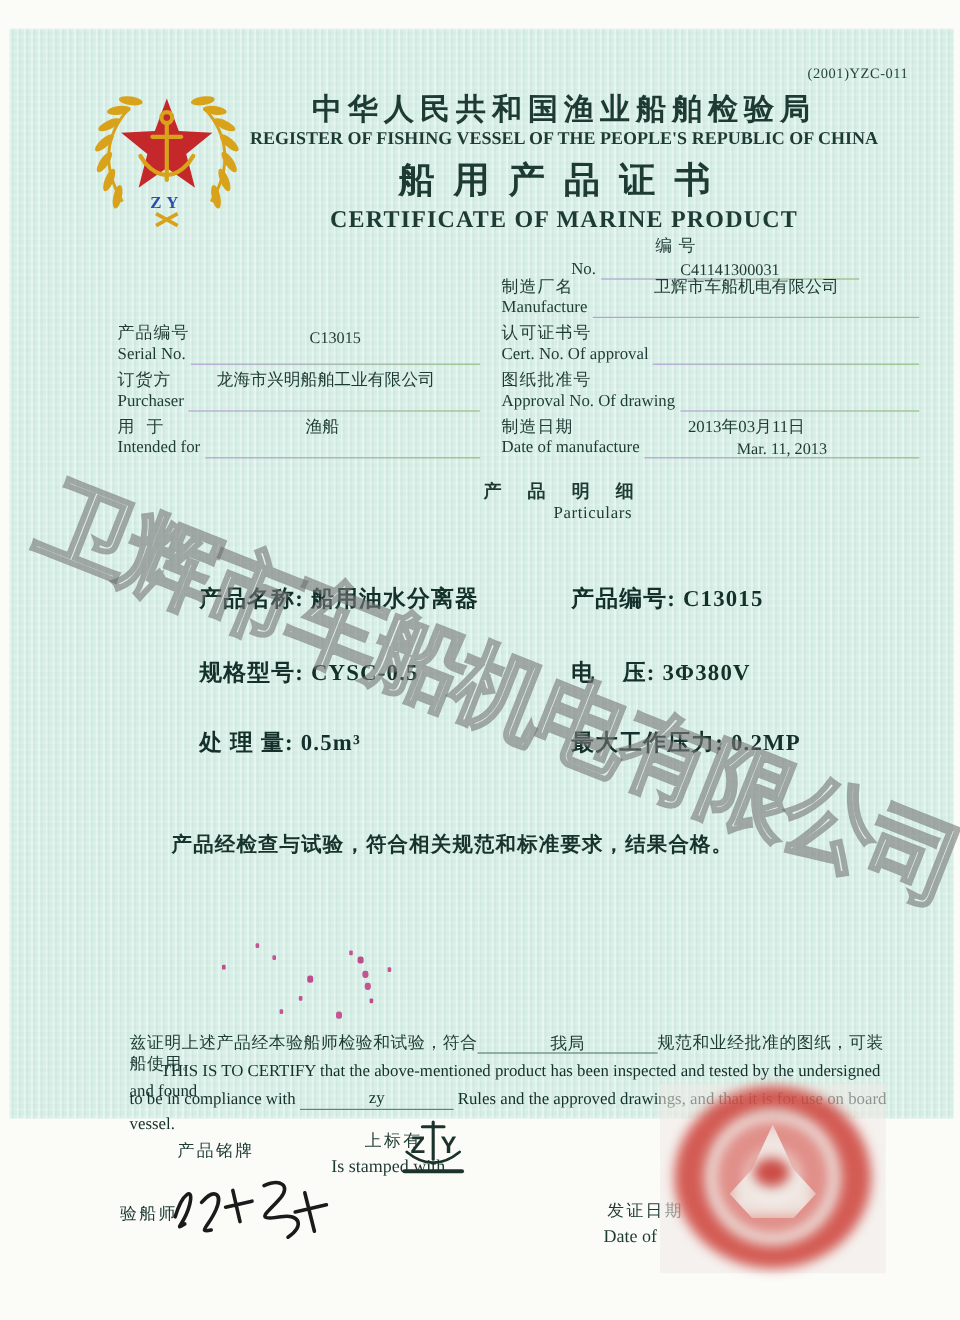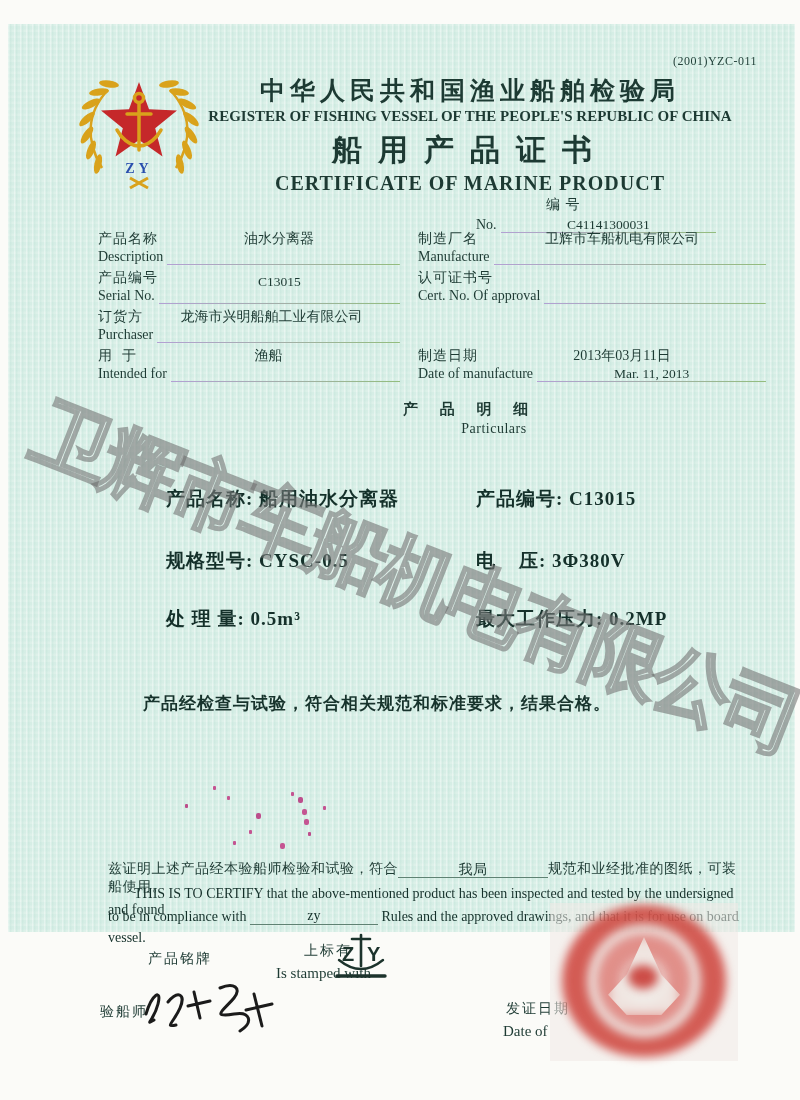--- a/index.html
+++ b/index.html
@@ -104,30 +104,20 @@
   <div class="abs center ent title-en" style="left:152px;top:148px;width:620px;">CERTIFICATE OF MARINE PRODUCT</div>
 
   <div class="abs" style="left:468px;top:172px;width:240px;">
     <div class="cnt lbl" style="margin-left:70px;">编 号</div>
     <div class="fen-row" style="margin-top:3px;">
       <span class="fen ent">No.</span>
       <span class="uline"><span>C41141300031</span></span>
     </div>
   </div>
 
-  <div class="field" style="left:90px;top:206px;width:302px;">
-    <div class="frow">
-        <span class="cnt lbl pre">产品名称</span>
-      <span class="fval cnt">油水分离器</span>
-      </div>
-    <div class="fen-row">
-        <span class="fen ent">Description</span>
-        <span class="uline"></span>
-      </div>
-  </div>
   <div class="field" style="left:90px;top:245px;width:302px;">
     <div class="frow">
         <span class="cnt lbl pre">产品编号</span>
       <span class="fval cnt"></span>
       </div>
     <div class="fen-row">
         <span class="fen ent">Serial No.</span>
       <span class="uline"><span style="position:relative;top:-14px;display:inline-block;">C13015</span></span>
       </div>
   </div>
@@ -162,20 +152,30 @@
         <span class="uline"></span>
       </div>
   </div>
   <div class="field" style="left:410px;top:245px;width:348px;">
     <div class="frow">
         <span class="cnt lbl pre">认可证书号</span>
       <span class="fval cnt"></span>
       </div>
     <div class="fen-row">
         <span class="fen ent">Cert. No. Of approval</span>
+        <span class="uline"></span>
+      </div>
+  </div>
+  <div class="field" style="left:410px;top:284px;width:348px;">
+    <div class="frow">
+        <span class="cnt lbl pre">图纸批准号</span>
+      <span class="fval cnt"></span>
+      </div>
+    <div class="fen-row">
+        <span class="fen ent">Approval No. Of drawing</span>
         <span class="uline"></span>
       </div>
   </div>
   <div class="field" style="left:410px;top:323px;width:348px;">
     <div class="frow">
         <span class="cnt lbl pre">制造日期</span>
       <span class="fval cnt">2013年03月11日</span>
       </div>
     <div class="fen-row">
         <span class="fen ent">Date of manufacture</span>

